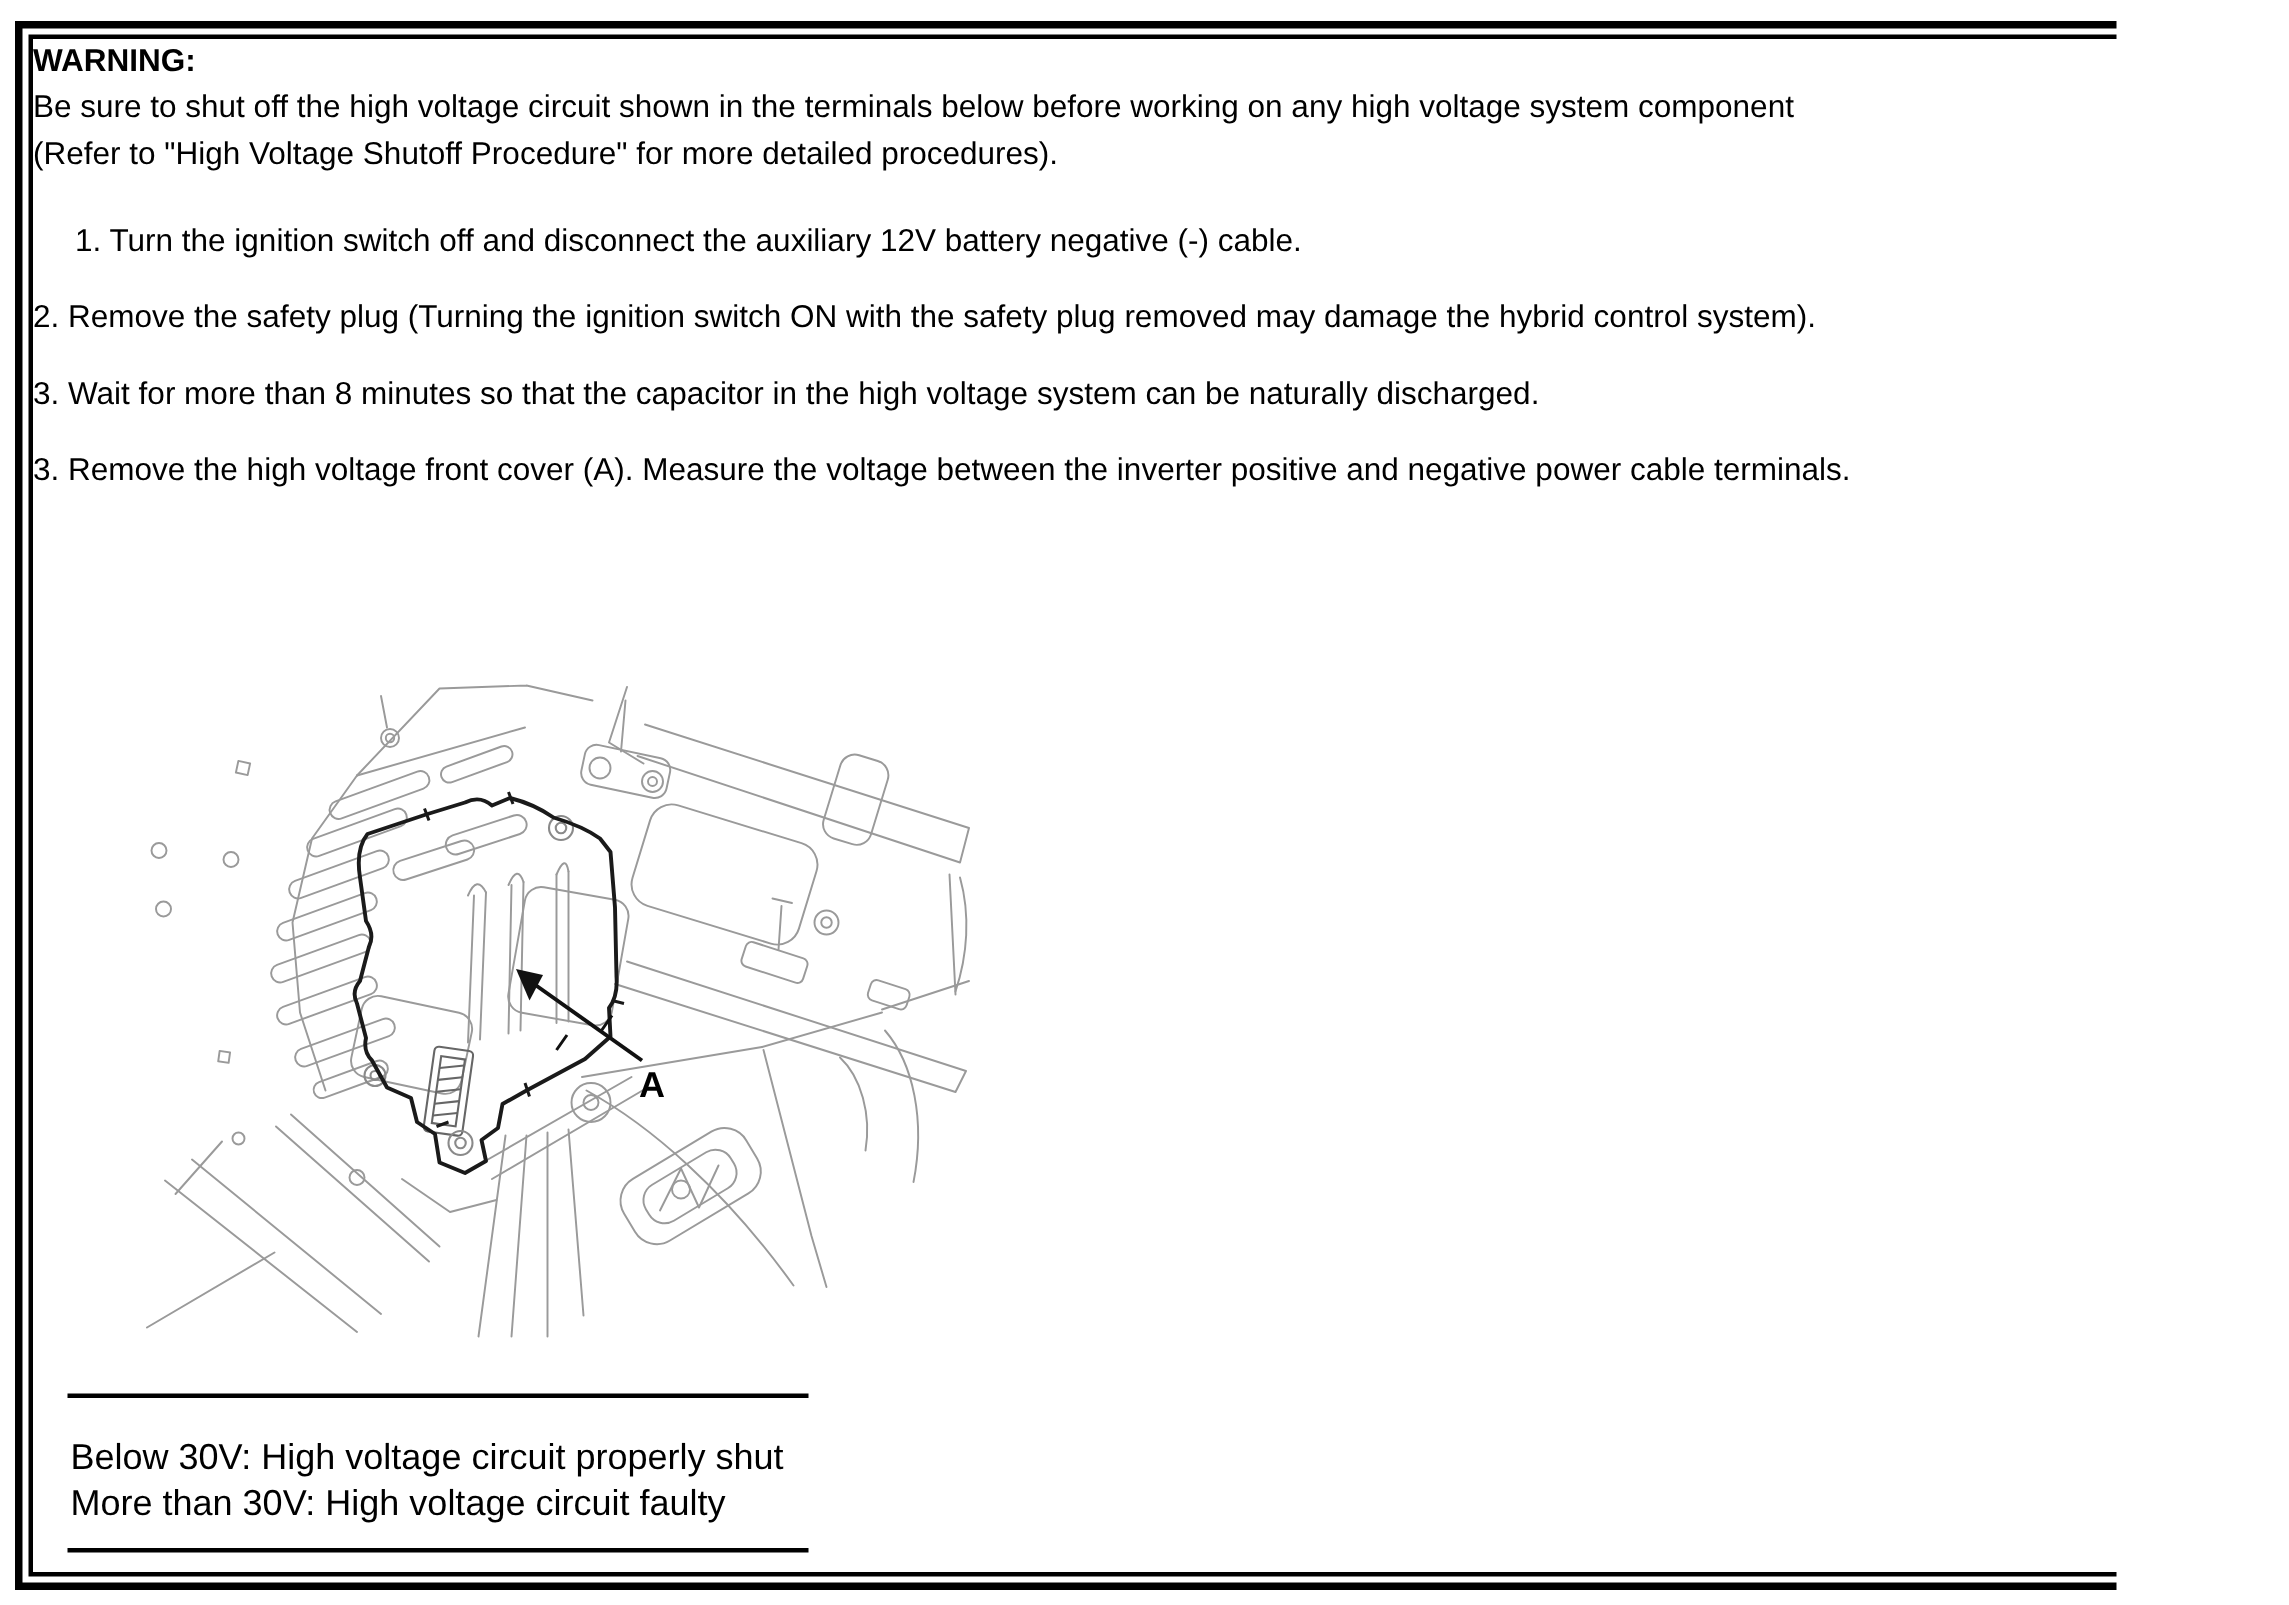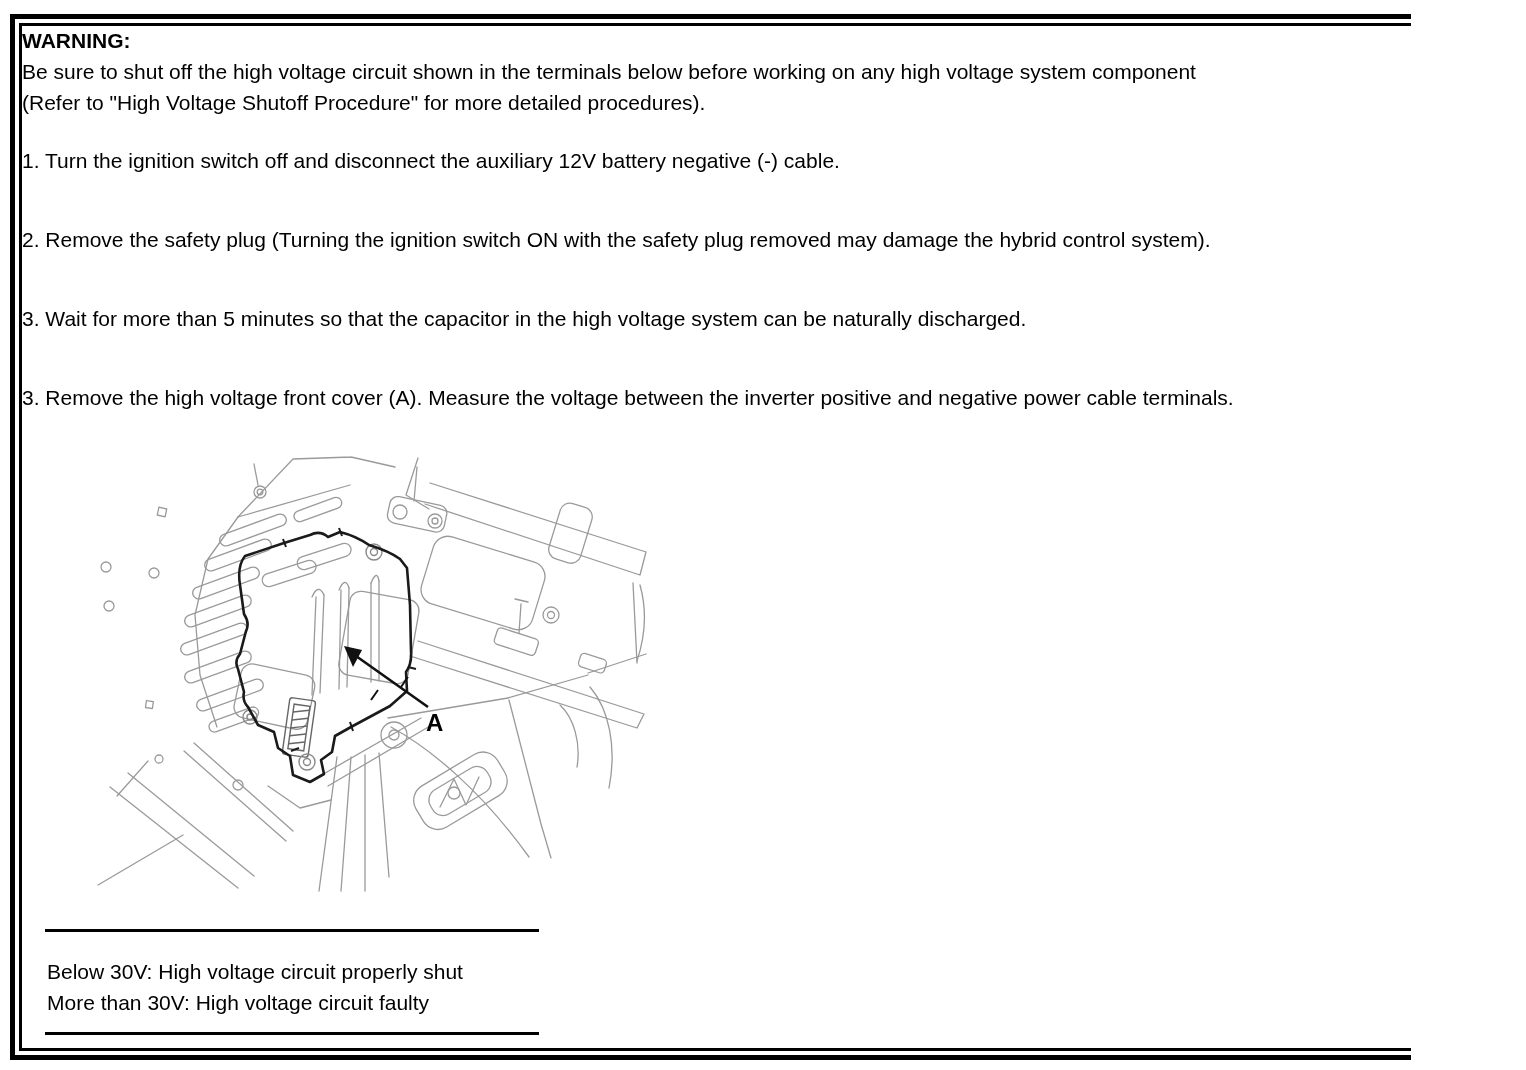--- a/index.html
+++ b/index.html
@@ -25,56 +25,56 @@
     border: 3px solid #000;
   }
   .content {
     position: absolute;
     left: 22px; top: 25px; right: 26px;
     font-size: 21px;
     line-height: 31px;
   }
   .warning-title { font-weight: bold; white-space: nowrap; }
   .text-line { white-space: nowrap; }
-  .step { margin-top: 48px; white-space: nowrap; }
-  .step.first { margin-top: 27px; }
+  .step { margin-top: 20px; white-space: nowrap; }
+  .step.first { margin-top: 27px; padding-left: 28px; }
   .figure {
     position: absolute;
     left: 88px; top: 455px;
     width: 560px; height: 440px;
   }
   .note-box {
     position: absolute;
     left: 45px; top: 929px;
     width: 494px;
   }
   .note-rule { height: 0; border-top: 3px solid #000; }
   .note-text {
     padding: 24px 0 14px 2px;
-    font-size: 21px;
+    font-size: 24px;
     line-height: 31px;
   }
   .note-text div { white-space: nowrap; }
 </style>
 </head>
 <body>
 
 <div class="page">
   <div class="border-outer">
     <div class="border-inner"></div>
   </div>
 
   <div class="content">
     <div class="warning-title">WARNING:</div>
     <div class="text-line">Be sure to shut off the high voltage circuit shown in the terminals below before working on any high voltage system component</div>
     <div class="text-line">(Refer to "High Voltage Shutoff Procedure" for more detailed procedures).</div>
 
     <div class="step first">1. Turn the ignition switch off and disconnect the auxiliary 12V battery negative (-) cable.</div>
     <div class="step">2. Remove the safety plug (Turning the ignition switch ON with the safety plug removed may damage the hybrid control system).</div>
-    <div class="step">3. Wait for more than 5 minutes so that the capacitor in the high voltage system can be naturally discharged.</div>
+    <div class="step">3. Wait for more than 8 minutes so that the capacitor in the high voltage system can be naturally discharged.</div>
     <div class="step">3. Remove the high voltage front cover (A). Measure the voltage between the inverter positive and negative power cable terminals.</div>
   </div>
 
   <div class="figure">
     <svg viewBox="0 0 560 440" width="560" height="440">
 
       <g stroke="#9a9a9a" fill="none" stroke-width="1.3" stroke-linecap="round" stroke-linejoin="round">
 
         <path d="M150 62 L205 4 M205 4 L263 2 M263 2 L307 12"></path>
         <path d="M150 62 L120 104 L107 160 L112 220 L129 272"></path>

